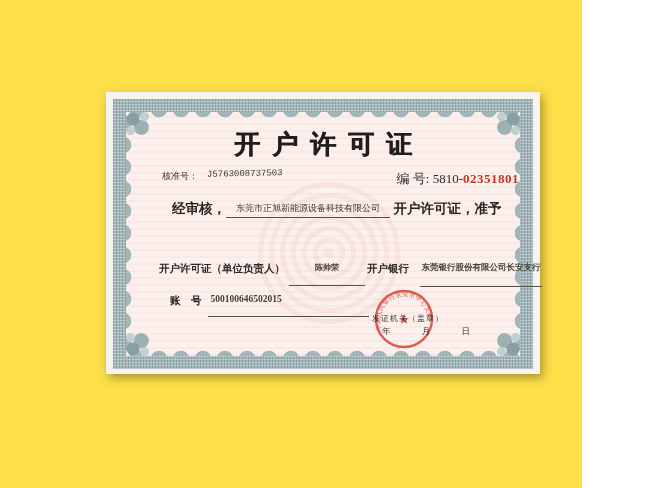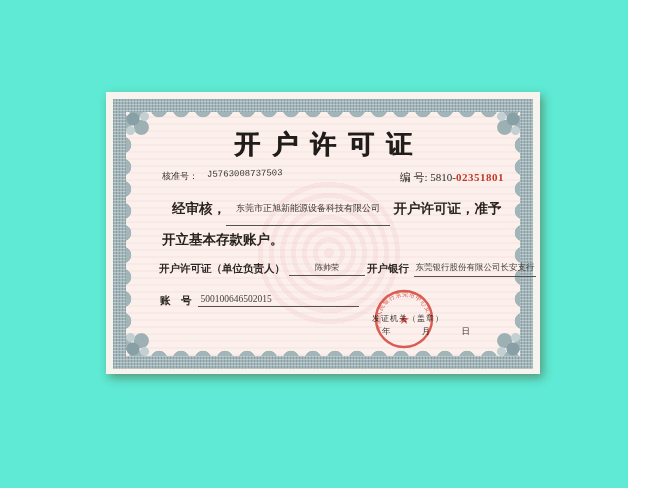--- a/index.html
+++ b/index.html
@@ -1,16 +1,16 @@
 <!DOCTYPE html>
 <html><head>
 <meta charset="utf-8">
 <style>
   html,body{margin:0;padding:0;}
-  .stage{position:relative;width:628px;height:488px;background:#5eead4;overflow:hidden;
+  .stage{position:relative;width:582px;height:488px;background:#fde047;overflow:hidden;
          font-family:"Liberation Serif","DejaVu Serif",serif;}
   .paper{position:absolute;left:106px;top:92px;width:434px;height:282px;background:#f7f3ee;
          box-shadow:3px 4px 9px rgba(70,55,20,.45);}
   .frame{position:absolute;left:7px;top:7px;right:7px;bottom:5px;background-color:#a2b5b9;
          background-image:
            repeating-linear-gradient(0deg, rgba(255,255,255,.30) 0 1px, rgba(0,0,0,0) 1px 3px),
            repeating-linear-gradient(90deg, rgba(73,98,104,.28) 0 1px, rgba(0,0,0,0) 1px 3px);}
   .inner{position:absolute;left:13px;top:13px;right:13px;bottom:13px;background-color:#fcf0ed;
          background-image:repeating-linear-gradient(0deg, rgba(236,196,196,.16) 0 2px, rgba(0,0,0,0) 2px 7px);}
   .sc{position:absolute;background-repeat:repeat-x;}
@@ -32,33 +32,33 @@
   .corner.tr{right:0;top:0;transform:rotate(90deg);}
   .corner.br{right:0;bottom:0;transform:rotate(180deg);}
   .corner.bl{left:0;bottom:0;transform:rotate(270deg);}
   .rosette{position:absolute;left:128px;top:66px;width:150px;height:150px;border-radius:50%;
         background:repeating-radial-gradient(circle at 50% 50%, rgba(234,186,186,.22) 0 5px, rgba(255,255,255,0) 5px 11px);}
   .title{position:absolute;top:15px;left:0;right:0;text-align:center;font-size:26px;font-weight:bold;
         letter-spacing:12px;padding-left:12px;color:#211d1b;text-shadow:0.7px 0 #211d1b;}
   .approval{position:absolute;top:58px;left:36px;font-size:9px;color:#35312e;white-space:nowrap;}
   .approval-val{display:inline-block;font-size:9px;margin-left:9px;position:relative;top:-3px;
         transform:rotate(-1.2deg);color:#3c3834;font-family:"Liberation Mono","DejaVu Sans Mono",monospace;}
-  .serial{position:absolute;top:58px;right:16px;font-size:11px;color:#2c2927;white-space:nowrap;}
+  .serial{position:absolute;top:58px;right:1px;font-size:13px;color:#2c2927;white-space:nowrap;}
   .serial-red{color:#c23726;font-weight:bold;letter-spacing:.5px;}
   .body1{position:absolute;top:88px;left:46px;font-size:13.5px;font-weight:bold;color:#28231f;white-space:nowrap;}
   .company{display:inline-block;width:164px;border-bottom:1px solid #55504b;font-size:9px;font-weight:normal;
-        text-align:center;color:#3c3530;position:relative;top:-2px;padding-bottom:10px;}
+        text-align:center;color:#3c3530;position:relative;top:-2px;padding-bottom:2px;}
   .body2{position:absolute;top:119px;left:36px;font-size:13.5px;font-weight:bold;color:#28231f;}
   .row-rep{position:absolute;top:150px;left:33px;font-size:10.5px;font-weight:bold;color:#2c2724;white-space:nowrap;}
-  .underfield{display:inline-block;border-bottom:1px solid #55504b;font-size:8px;font-weight:normal;
-        text-align:center;color:#45403a;position:relative;top:-2px;padding-bottom:2px;}
+  .underfield{display:inline-block;border-bottom:1px solid #55504b;font-size:8px;font-weight:bold;
+        text-align:center;color:#45403a;position:relative;top:-2px;padding-bottom:12px;}
   .rep-name{width:76px;margin-left:4px;}
   .bank-label{margin-left:2px;}
-  .bank-name{width:122px;margin-left:5px;font-size:8.5px;}
-  .row-acct{position:absolute;top:182px;left:34px;font-size:10.5px;font-weight:bold;color:#2c2724;white-space:nowrap;}
+  .bank-name{width:122px;margin-left:11px;font-size:8.5px;}
+  .row-acct{position:absolute;top:182px;left:44px;font-size:10.5px;font-weight:bold;color:#2c2724;white-space:nowrap;}
   .acct-num{width:158px;margin-left:6px;text-align:left;font-size:9.5px;padding-left:3px;}
   .issuer-block{position:absolute;left:246px;top:201px;width:130px;color:#3d3733;}
   .issuer-label{font-size:8px;letter-spacing:1px;}
   .date-row{display:flex;gap:15px;font-size:9px;color:#5a443c;margin-top:2px;font-weight:bold;}
   .unit-row{display:flex;width:88px;justify-content:space-between;padding-left:10px;font-size:8.5px;margin-top:2px;color:#34302c;}
   .seal{position:absolute;left:246px;top:175px;width:64px;height:64px;opacity:.85;mix-blend-mode:multiply;}
 </style>
 </head>
 <body>
 
@@ -82,21 +82,20 @@
           <span>核准号：</span><span class="approval-val">J5763008737503</span>
         </div>
 
         <div class="serial">
           <span>编 号: </span><span>5810-</span><span class="serial-red">02351801</span>
         </div>
 
         <div class="body1">
           <span>经审核，</span><span class="company">东莞市正旭新能源设备科技有限公司</span> <span>开户许可证，准予</span>
         </div>
-        <div class="body2">开立基本存款账户。</div>
 
         <div class="row-rep">
           <span>开户许可证（单位负责人）</span><span class="underfield rep-name">陈帅荣</span><span class="bank-label">开户银行</span><span class="underfield bank-name">东莞银行股份有限公司长安支行</span>
         </div>
 
         <div class="row-acct">
           <span>账　号</span><span class="underfield acct-num">500100646502015</span>
         </div>
 
         <div class="issuer-block">

